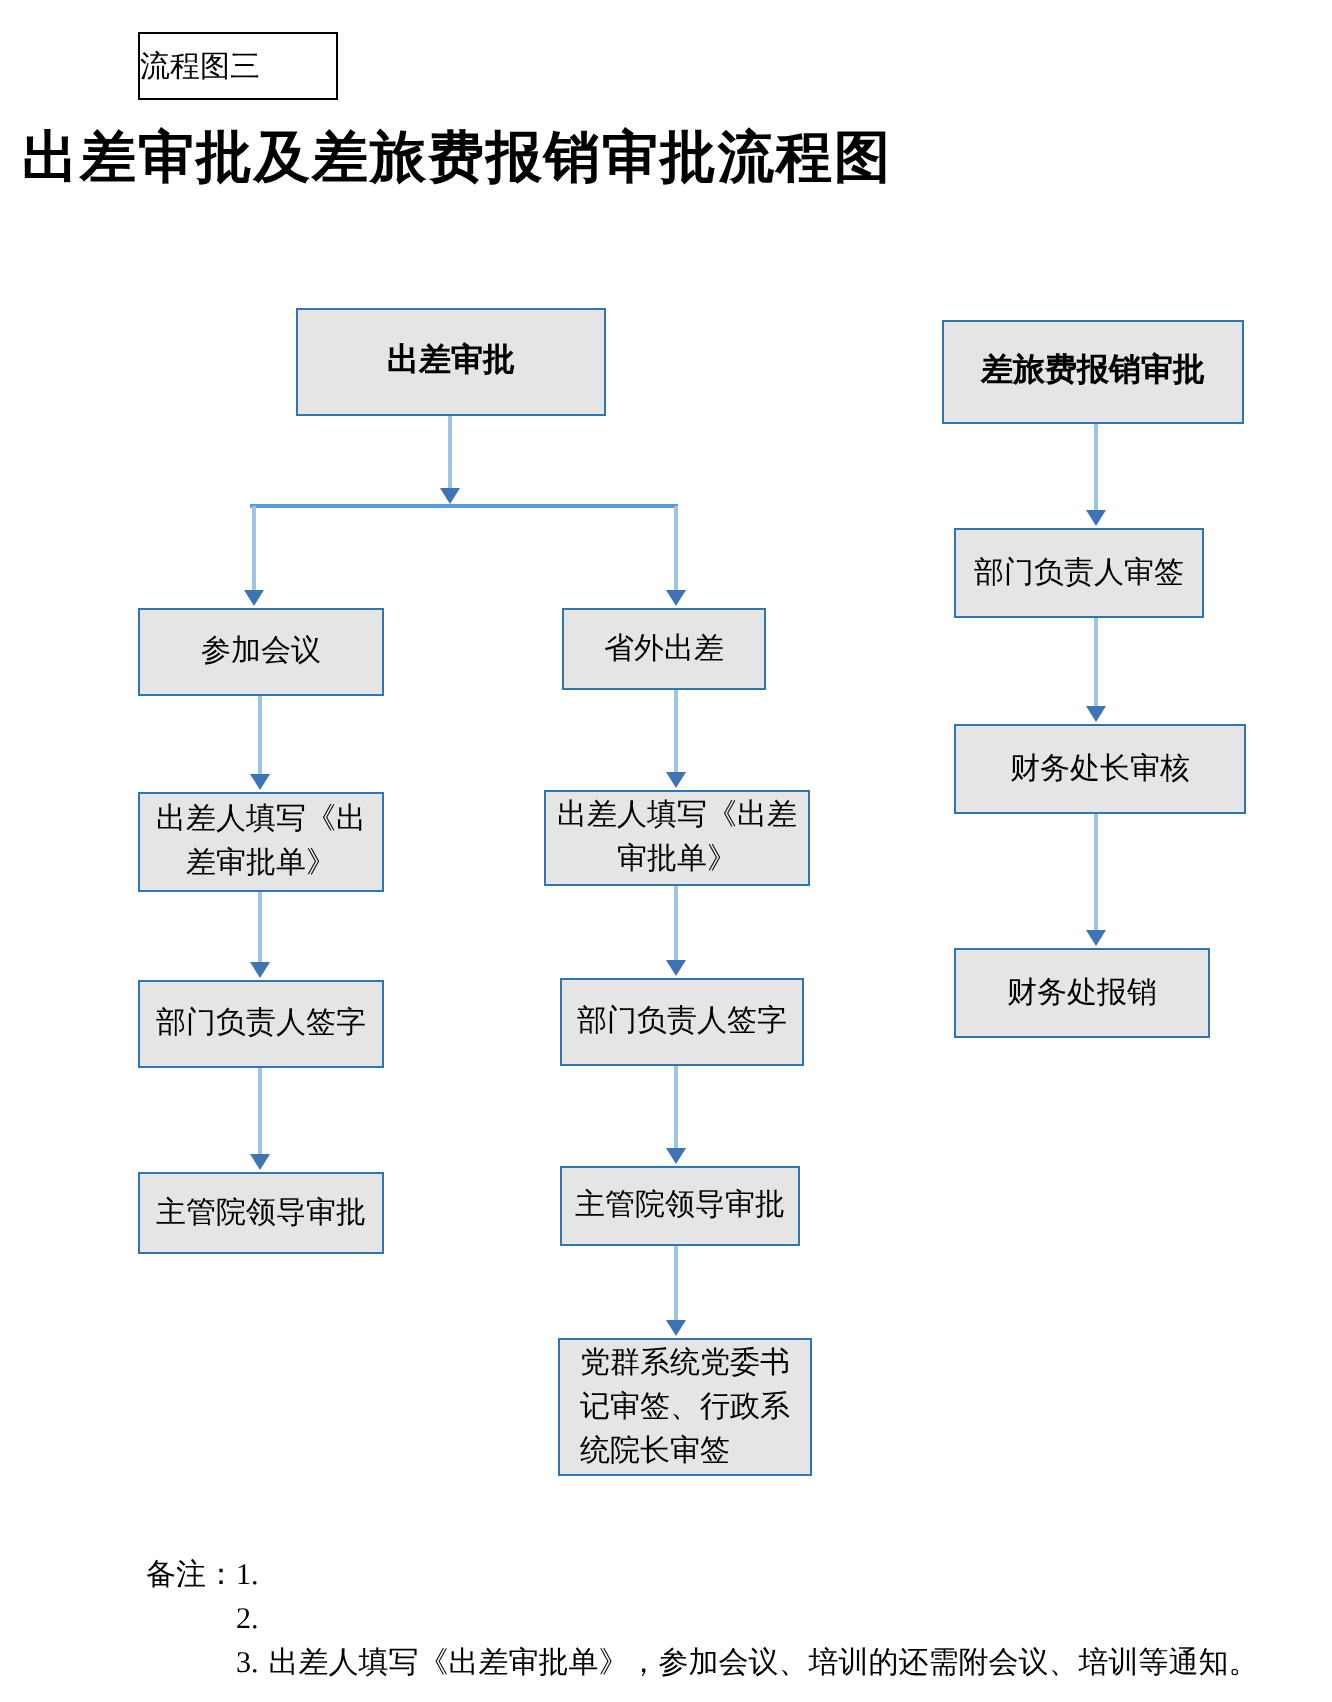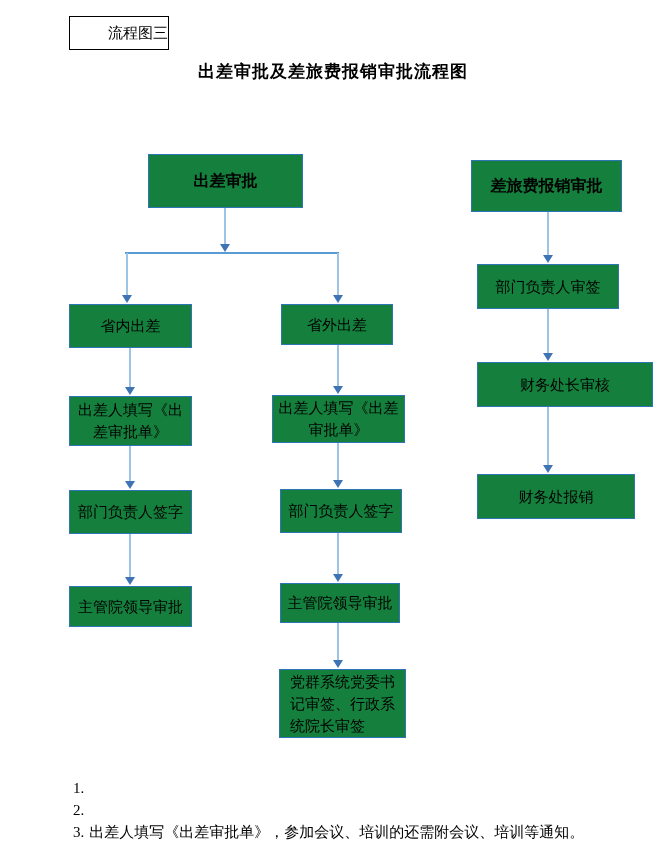--- a/index.html
+++ b/index.html
@@ -10,31 +10,31 @@
     --tag-border:#000000;
     --text:#000000;
   }
   html,body{margin:0;padding:0;background:#ffffff;}
   body{font-family:"Liberation Serif","DejaVu Serif",serif;color:var(--text);}
   .canvas{position:relative;width:666px;height:851px;background:#ffffff;overflow:hidden;}
 
   .tag-box{
     position:absolute;left:69px;top:16px;width:98px;height:32px;
     border:1px solid var(--tag-border);
-    display:flex;align-items:center;justify-content:flex-end;
+    display:flex;align-items:center;justify-content:flex-start;
     font-size:15px;
   }
   .title{
     position:absolute;left:11px;top:60px;width:644px;margin:0;
-    text-align:center;font-size:17px;font-weight:bold;letter-spacing:1px;
+    text-align:left;font-size:28px;font-weight:bold;letter-spacing:1px;
   }
 
   .node{
     position:absolute;box-sizing:border-box;
-    border:1.5px solid var(--box-border);background:#15803d;
+    border:1.5px solid var(--box-border);background:#e5e5e5;
     display:flex;align-items:center;justify-content:center;
     text-align:center;font-size:15px;line-height:22px;
     padding:0 4px;line-break:anywhere;
   }
   .node.bold{font-weight:bold;font-size:16px;}
   .node.left-align{justify-content:flex-start;text-align:left;padding:5px 10px;}
 
   .varrow{position:absolute;width:2px;}
   .varrow::before{
     content:"";position:absolute;left:0;top:0;bottom:7px;width:2px;
@@ -61,35 +61,35 @@
 <div class="canvas">
 
   <div class="tag-box">
     <span>流程图三</span>
   </div>
 
   <h1 class="title">出差审批及差旅费报销审批流程图</h1>
 
   <div class="node bold" style="left:148px;top:154px;width:155px;height:54px">出差审批</div>
 
-  <div class="node" style="left:69px;top:304px;width:123px;height:44px">省内出差</div>
+  <div class="node" style="left:69px;top:304px;width:123px;height:44px">参加会议</div>
   <div class="node" style="left:69px;top:396px;width:123px;height:50px">出差人填写《出差审批单》</div>
   <div class="node" style="left:69px;top:490px;width:123px;height:44px">部门负责人签字</div>
   <div class="node" style="left:69px;top:586px;width:123px;height:41px">主管院领导审批</div>
 
-  <div class="node" style="left:281px;top:304px;width:112px;height:41px">省外出差</div>
+  <div class="node" style="left:281px;top:304px;width:102px;height:41px">省外出差</div>
   <div class="node" style="left:272px;top:395px;width:133px;height:48px">出差人填写《出差审批单》</div>
   <div class="node" style="left:280px;top:489px;width:122px;height:44px">部门负责人签字</div>
   <div class="node" style="left:280px;top:583px;width:120px;height:40px">主管院领导审批</div>
   <div class="node bold" style="left:471px;top:160px;width:151px;height:52px">差旅费报销审批</div>
 
   <div class="node left-align" style="left:279px;top:669px;width:127px;height:69px">党群系统党委书记审签、行政系统院长审签</div>
-  <div class="node" style="left:477px;top:264px;width:142px;height:45px">部门负责人审签</div>
-  <div class="node" style="left:477px;top:362px;width:176px;height:45px">财务处长审核</div>
-  <div class="node" style="left:477px;top:474px;width:158px;height:45px">财务处报销</div>
+  <div class="node" style="left:477px;top:264px;width:125px;height:45px">部门负责人审签</div>
+  <div class="node" style="left:477px;top:362px;width:146px;height:45px">财务处长审核</div>
+  <div class="node" style="left:477px;top:474px;width:128px;height:45px">财务处报销</div>
 
   <div class="hline" style="left:125px;top:252px;width:214px"></div>
 
   <div class="varrow" style="left:224px;top:208px;height:44px"></div>
   <div class="varrow" style="left:126px;top:253px;height:50px"></div>
   <div class="varrow" style="left:337px;top:253px;height:50px"></div>
 
   <div class="varrow" style="left:129px;top:348px;height:47px"></div>
   <div class="varrow" style="left:129px;top:446px;height:43px"></div>
   <div class="varrow" style="left:129px;top:534px;height:51px"></div>
@@ -97,20 +97,21 @@
   <div class="varrow" style="left:337px;top:345px;height:49px"></div>
   <div class="varrow" style="left:337px;top:443px;height:45px"></div>
   <div class="varrow" style="left:337px;top:533px;height:49px"></div>
   <div class="varrow" style="left:337px;top:623px;height:45px"></div>
 
   <div class="varrow" style="left:547px;top:212px;height:51px"></div>
   <div class="varrow" style="left:547px;top:309px;height:52px"></div>
   <div class="varrow" style="left:547px;top:407px;height:66px"></div>
 
   <div class="notes">
+    <span class="notes-label">备注：</span>
     <div class="notes-list">
       <div class="note-line">
         <span class="note-num">1.</span>
       </div>
       <div class="note-line">
         <span class="note-num">2.</span>
       </div>
       <div class="note-line">
         <span class="note-num">3.</span>
         <span>出差人填写《出差审批单》，参加会议、培训的还需附会议、培训等通知。</span>

